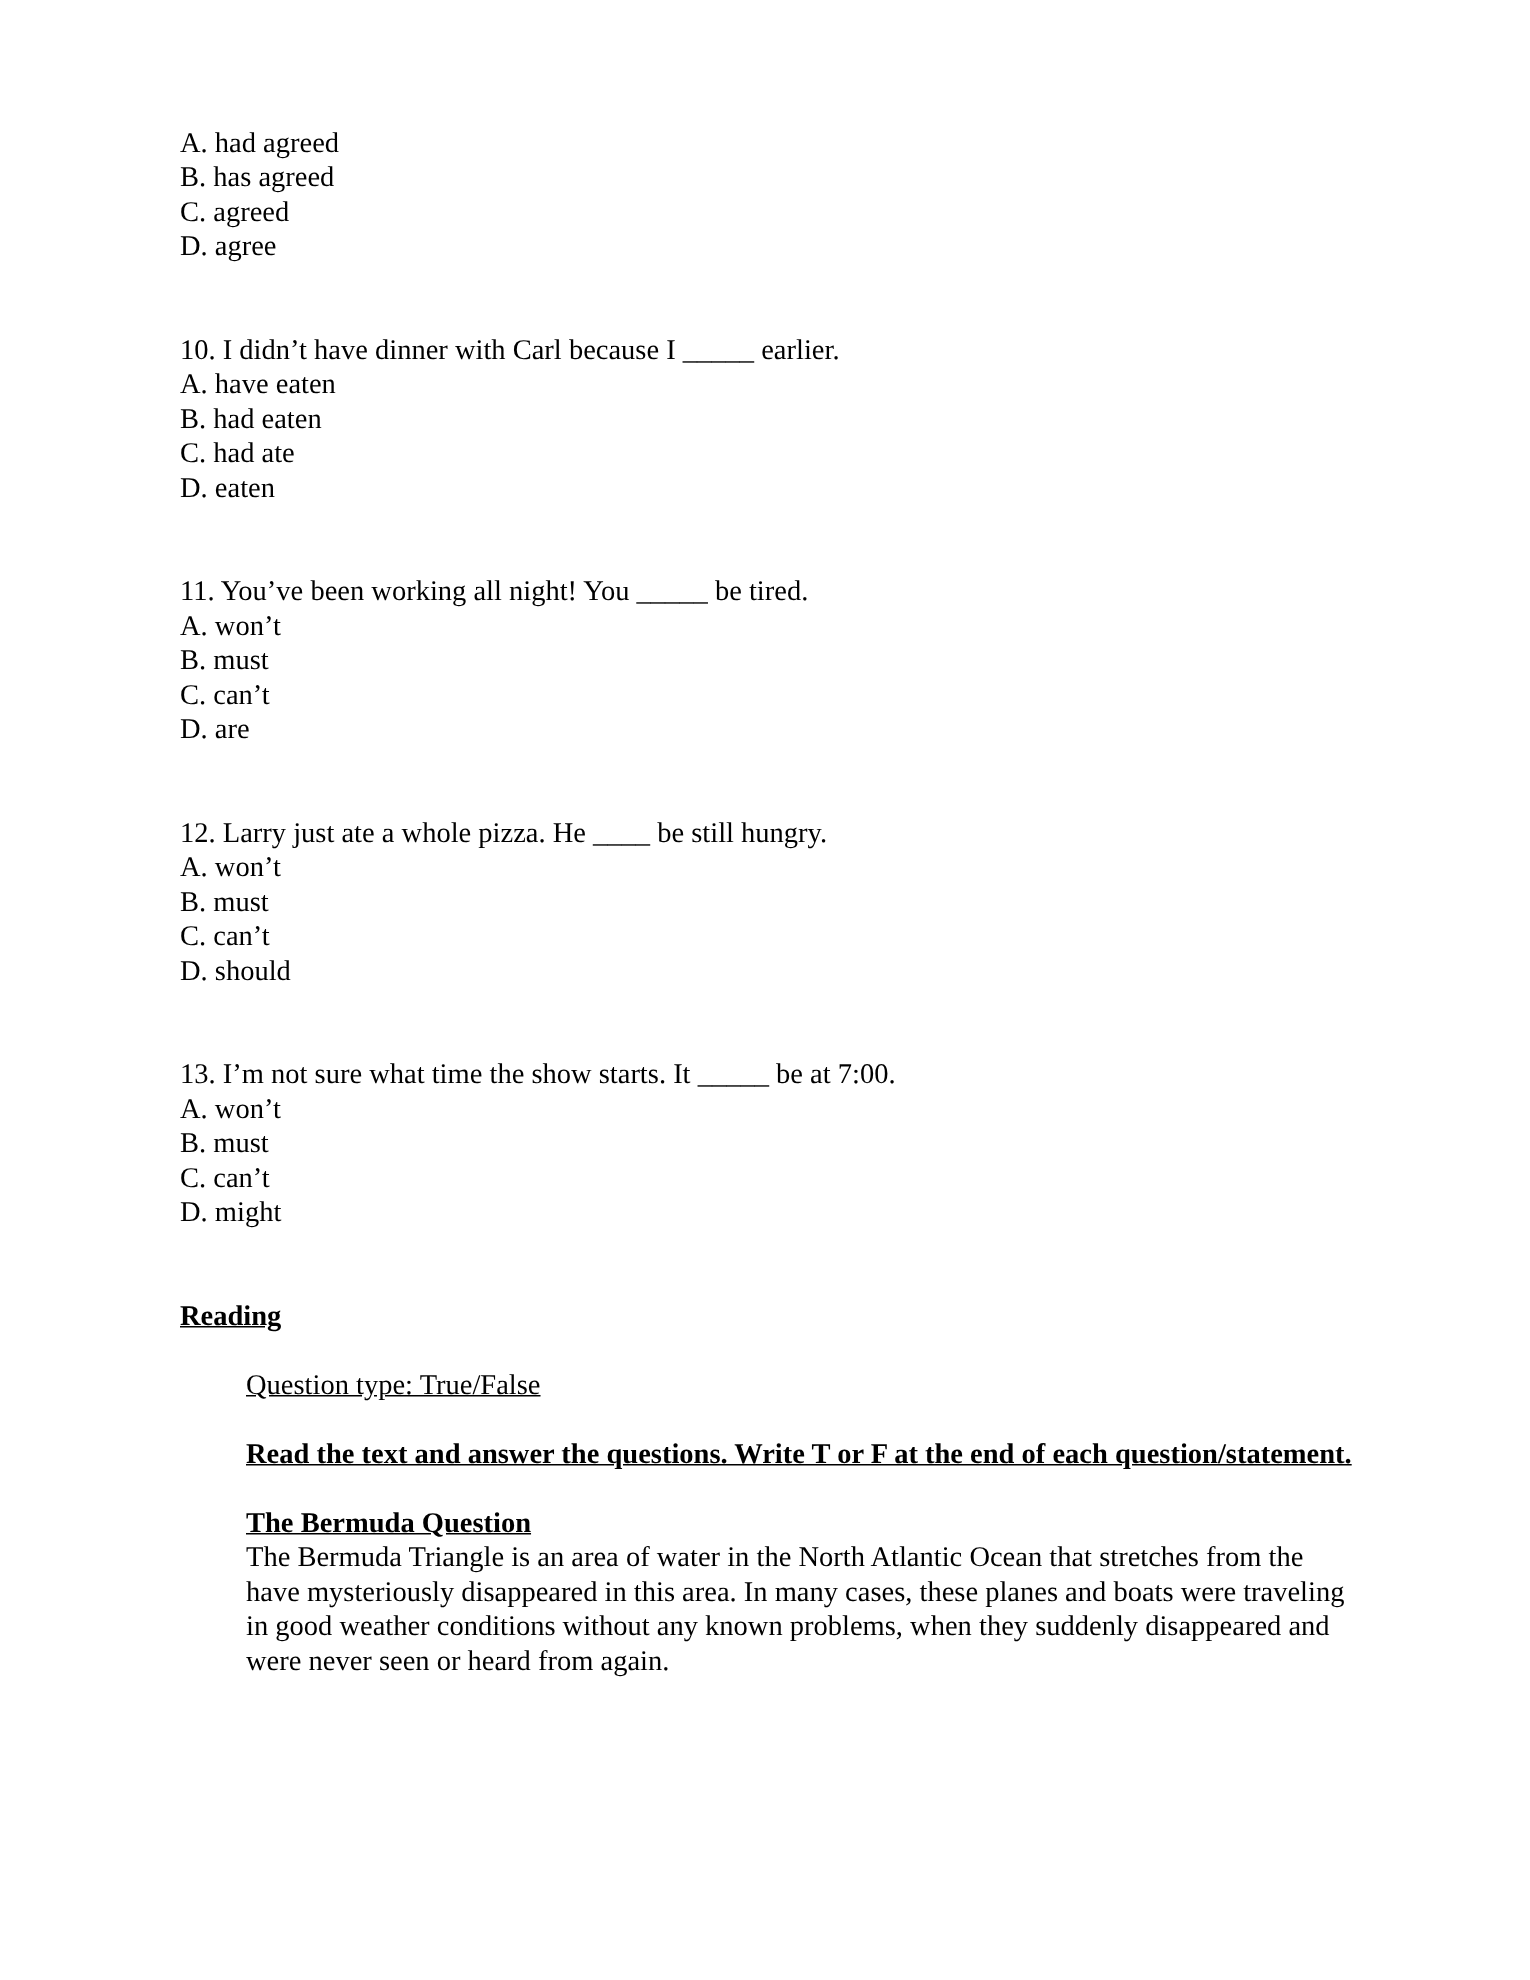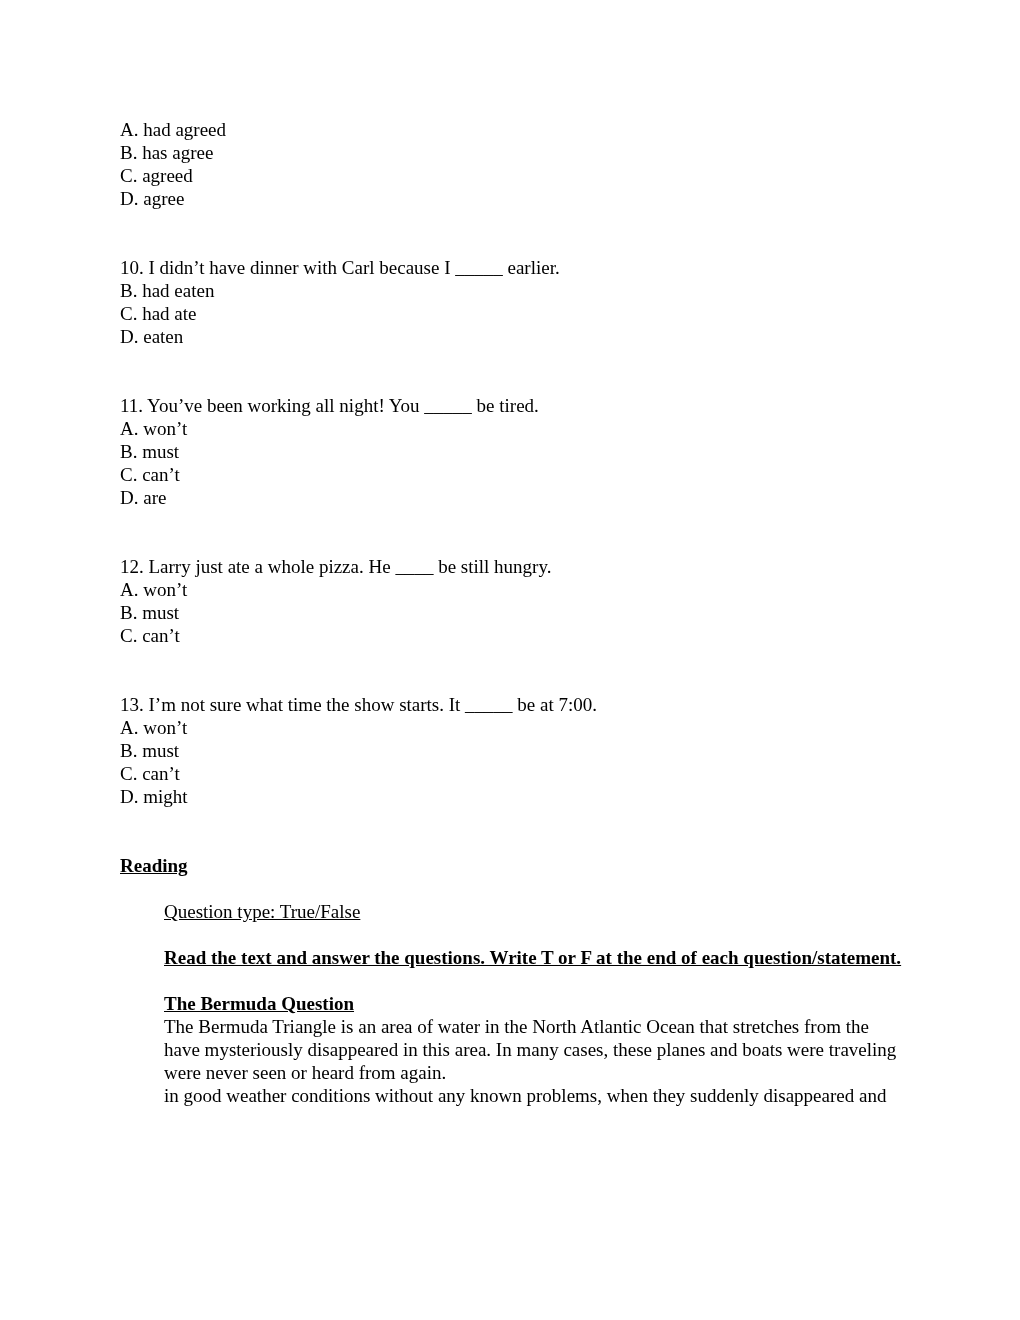--- a/index.html
+++ b/index.html
@@ -10,83 +10,85 @@
   body {
     width: 1020px;
     height: 1320px;
     font-family: "Liberation Serif", serif;
     font-size: 19px;
     line-height: 23px;
     color: #000000;
     overflow: hidden;
   }
   .page {
-    padding: 118px 100px 0 120px;
+    padding: 84px 100px 0 120px;
     box-sizing: border-box;
   }
   .line {
     height: 23px;
     white-space: pre;
   }
   .block { margin-top: 46px; }
   .first-block { margin-top: 0; }
   .sect-gap { margin-top: 46px; }
   .small-gap { margin-top: 23px; margin-left: 44px; }
   .bold { font-weight: bold; text-decoration: underline; }
   .underline { text-decoration: underline; }
 </style>
 </head>
 <body>
 
 <div class="page">
 
   <div class="first-block">
     <div class="line">A. had agreed</div>
-    <div class="line">B. has agree</div>
+    <div class="line">B. has agreed</div>
     <div class="line">C. agreed</div>
     <div class="line">D. agree</div>
   </div>
 
   <div class="block">
     <div class="line">10. I didn’t have dinner with Carl because I _____ earlier.</div>
+    <div class="line">A. have eaten</div>
     <div class="line">B. had eaten</div>
     <div class="line">C. had ate</div>
     <div class="line">D. eaten</div>
   </div>
 
   <div class="block">
     <div class="line">11. You’ve been working all night! You _____ be tired.</div>
     <div class="line">A. won’t</div>
     <div class="line">B. must</div>
     <div class="line">C. can’t</div>
     <div class="line">D. are</div>
   </div>
 
   <div class="block">
     <div class="line">12. Larry just ate a whole pizza. He ____ be still hungry.</div>
     <div class="line">A. won’t</div>
     <div class="line">B. must</div>
     <div class="line">C. can’t</div>
+    <div class="line">D. should</div>
   </div>
 
   <div class="block">
     <div class="line">13. I’m not sure what time the show starts. It _____ be at 7:00.</div>
     <div class="line">A. won’t</div>
     <div class="line">B. must</div>
     <div class="line">C. can’t</div>
     <div class="line">D. might</div>
   </div>
 
   <div class="sect-gap line bold">Reading</div>
 
   <div class="small-gap line"><span class="underline">Question type: True/False</span></div>
 
   <div class="small-gap line bold">Read the text and answer the questions. Write T or F at the end of each question/statement.</div>
 
   <div class="small-gap">
     <div class="line bold">The Bermuda Question</div>
     <div class="line">The Bermuda Triangle is an area of water in the North Atlantic Ocean that stretches from the</div>
     <div class="line">have mysteriously disappeared in this area. In many cases, these planes and boats were traveling</div>
+    <div class="line">in good weather conditions without any known problems, when they suddenly disappeared and</div>
     <div class="line">were never seen or heard from again.</div>
-    <div class="line">in good weather conditions without any known problems, when they suddenly disappeared and</div>
   </div>
 
 </div>
 
 </body></html>

